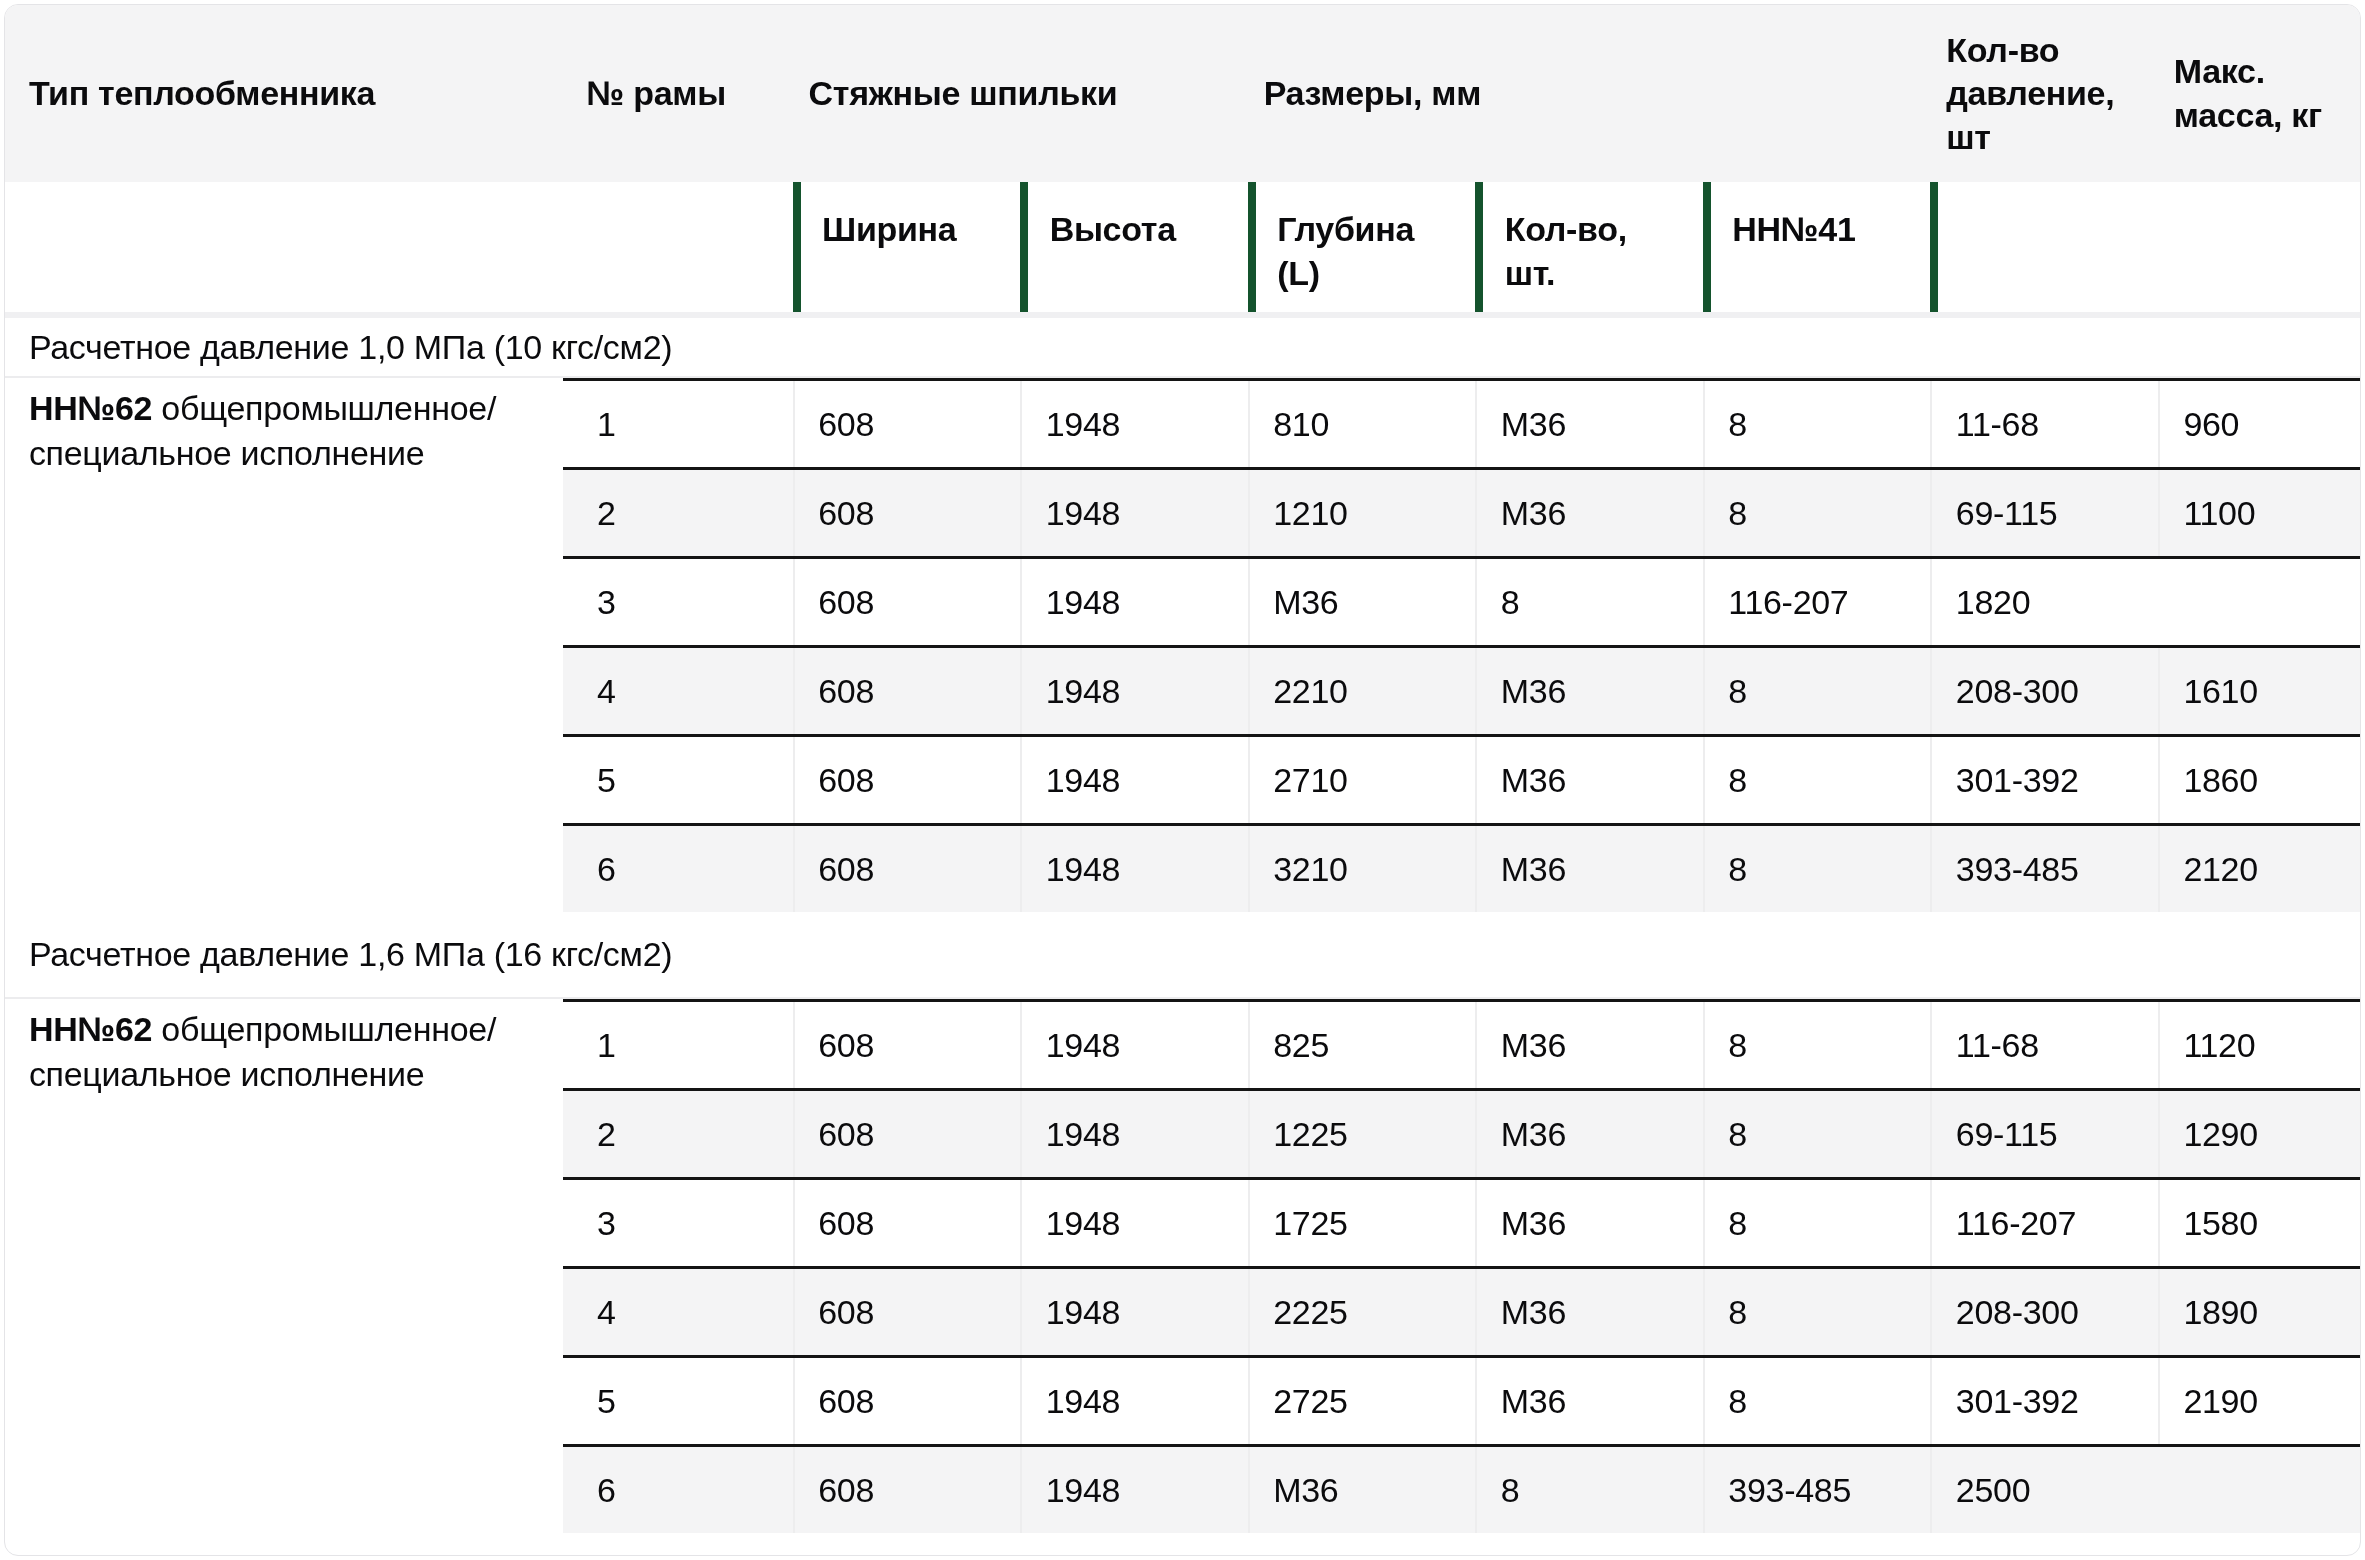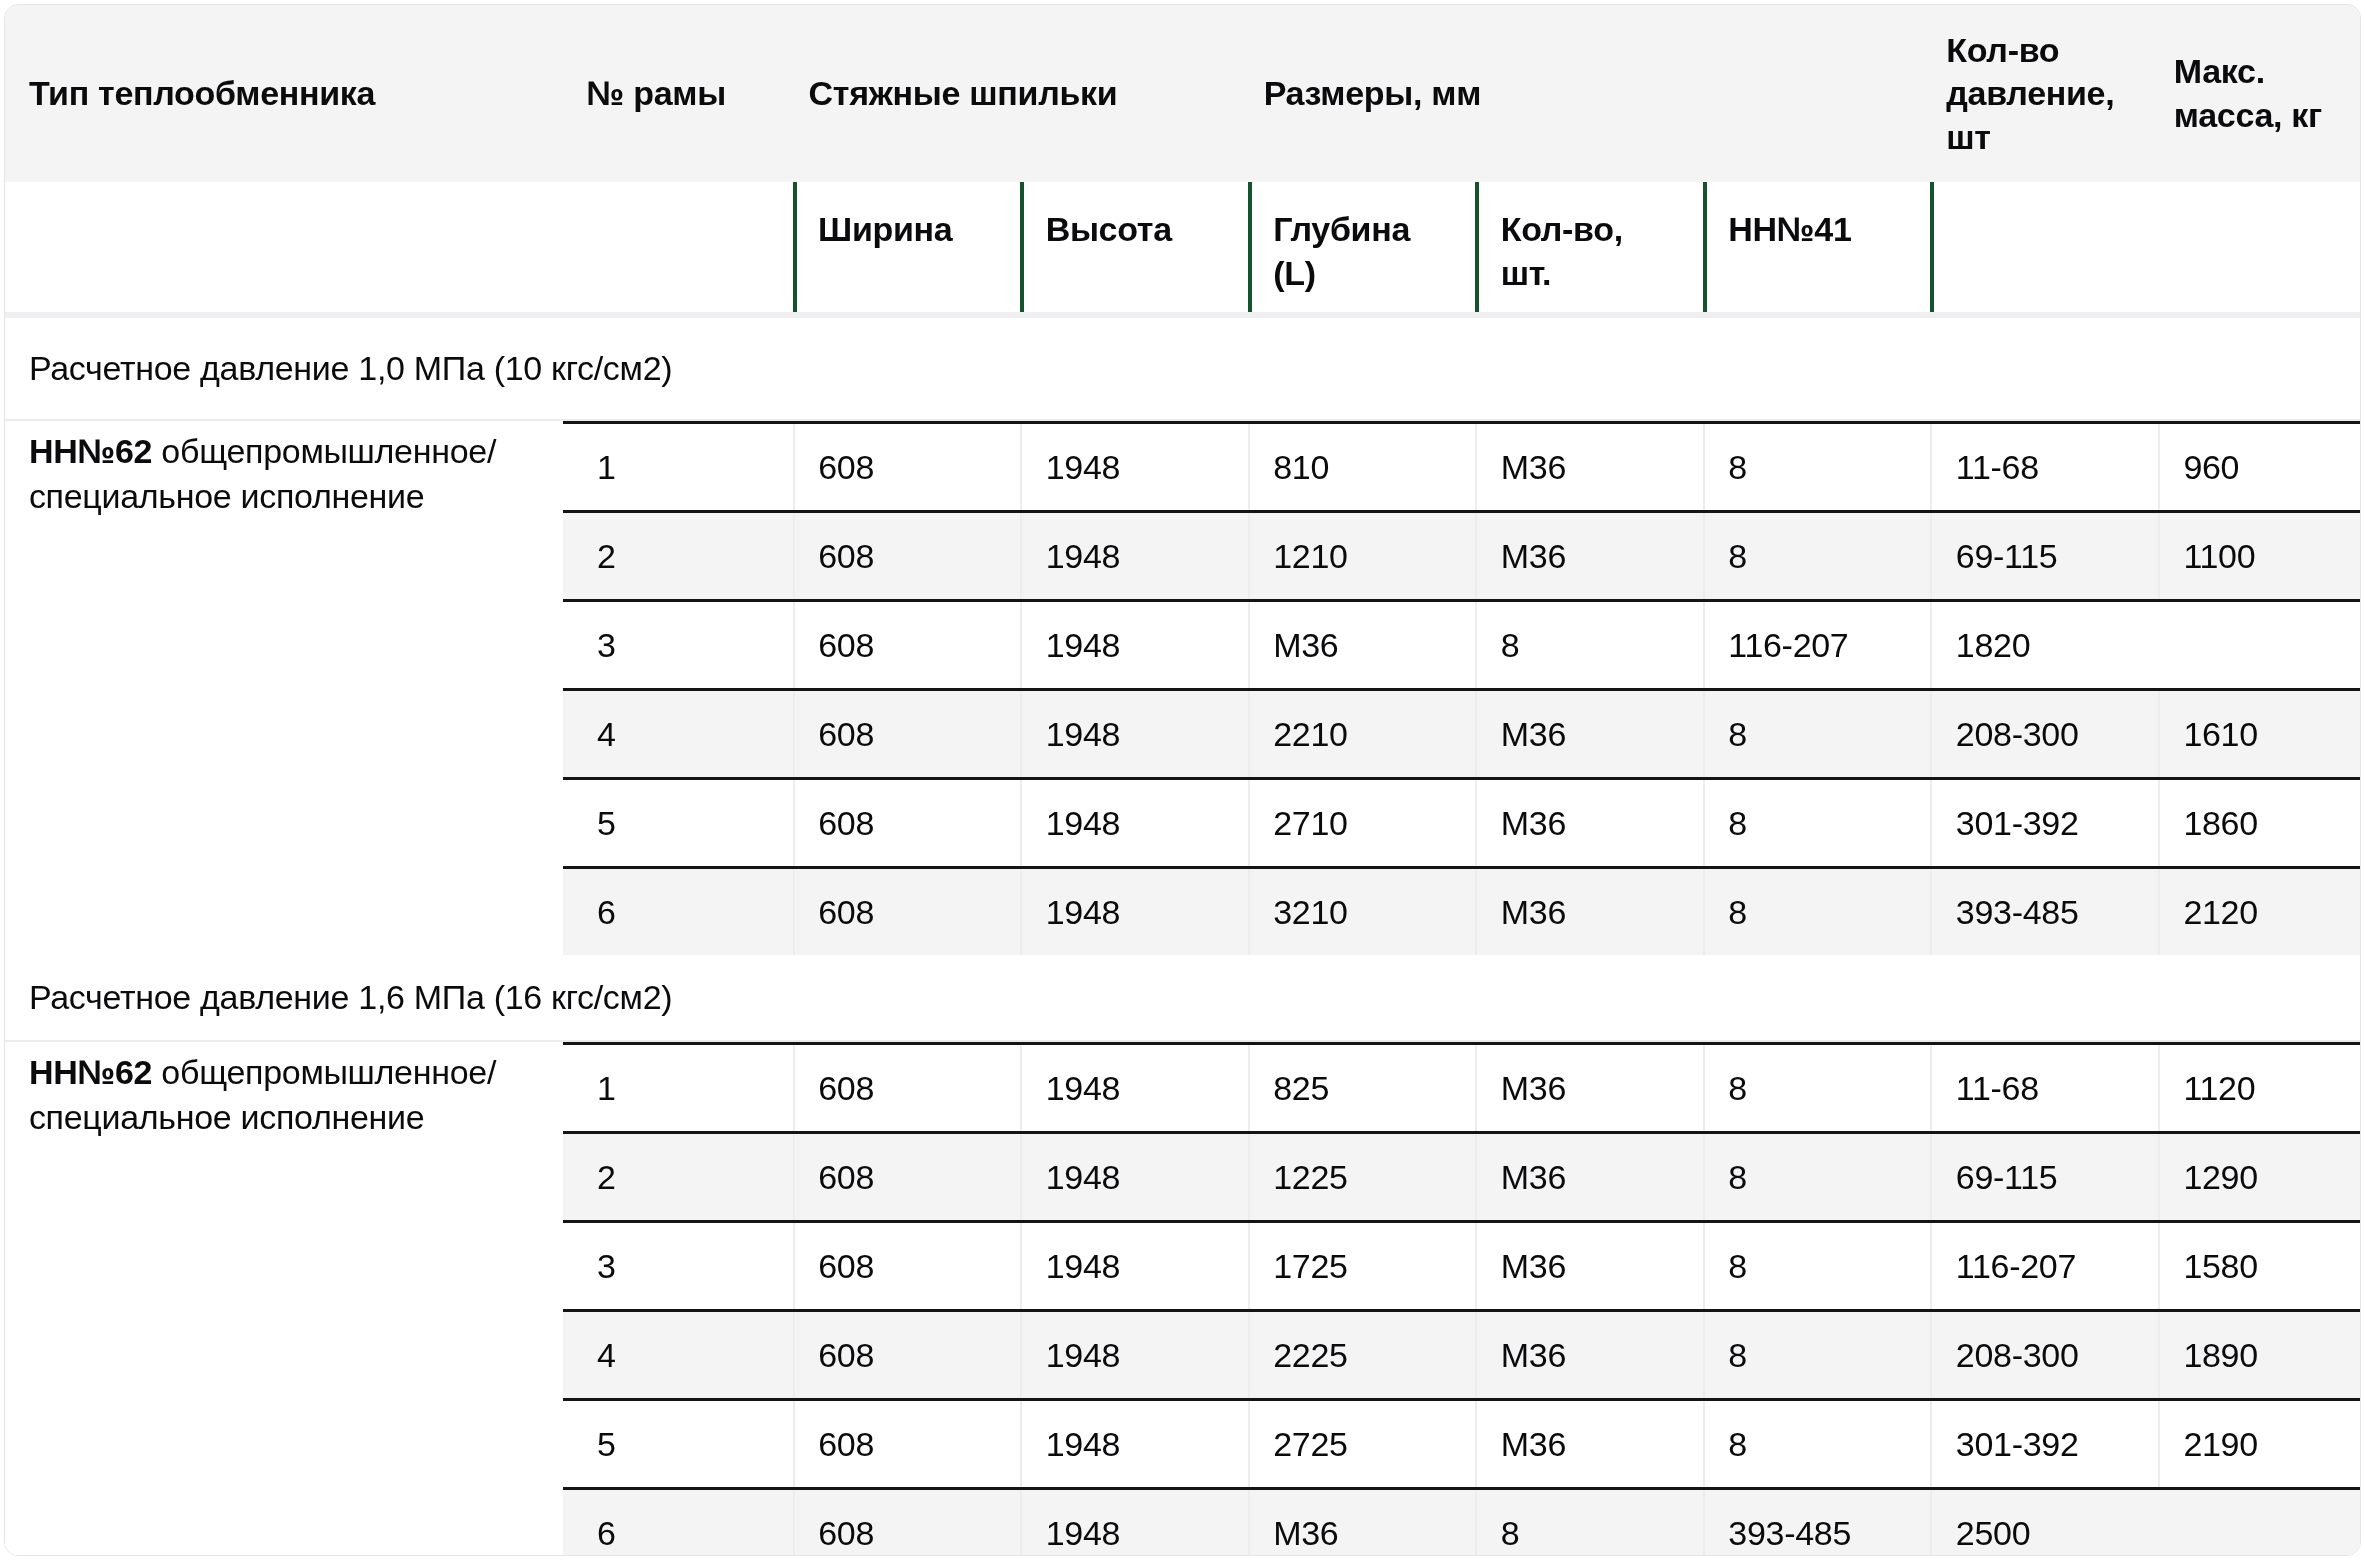--- a/index.html
+++ b/index.html
@@ -46,25 +46,25 @@
     border-bottom:6.4px solid #f0f0f2;
     font-weight:bold;
     font-size:34px;
     letter-spacing:-0.3px;
   }
   .scell{
     background:#ffffff;
     padding:25px 0 0 21.5px;
     line-height:1.3;
   }
-  .scell.gap{border-left:4px solid #14532d;}
+  .scell.gap{border-left:8px solid #14532d;}
   .scell.blank2{grid-column:span 2;}
   
   .sec-title{
-    height:101px;
+    height:58px;
     display:flex; align-items:center;
     padding-left:23.6px;
     font-size:34px;
     letter-spacing:-0.3px;
     background:#ffffff;
   }
   .sec-title.second{height:85px;}
   
   .sec-body{
     display:grid;

